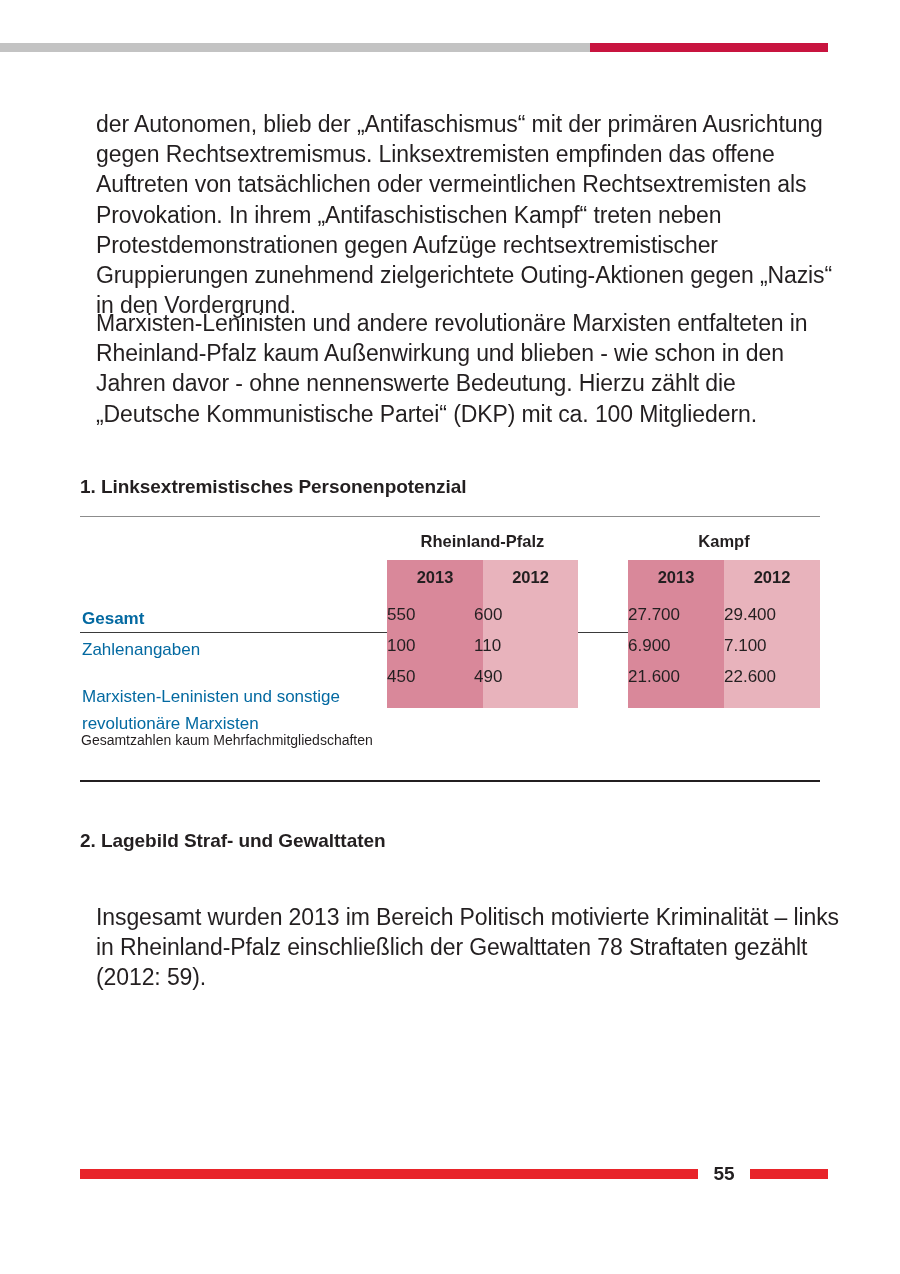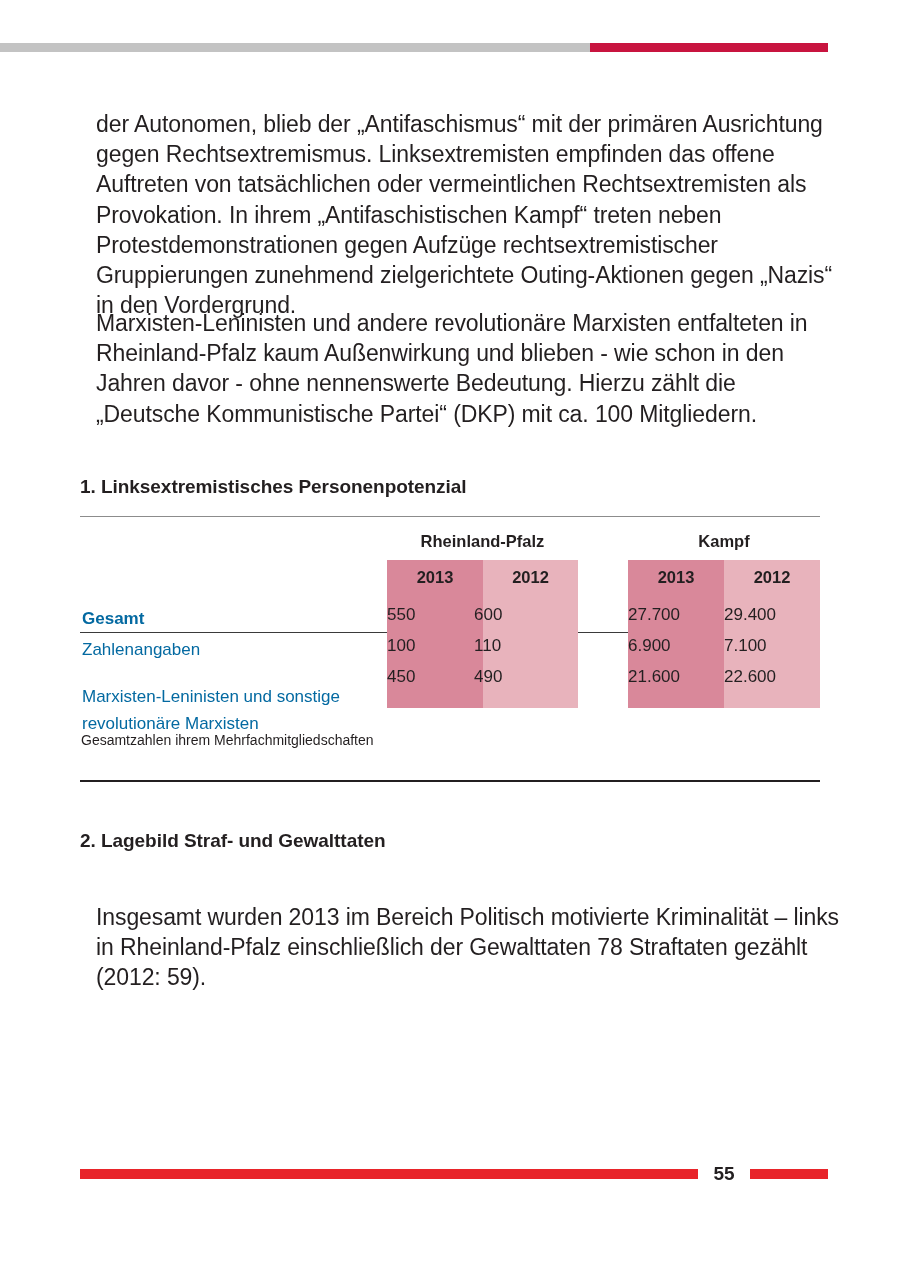--- a/index.html
+++ b/index.html
@@ -267,21 +267,21 @@
       <div class="num c-rlp-2012 r1">110</div>
       <div class="num c-bund-2013 r1">6.900</div>
       <div class="num c-bund-2012 r1">7.100</div>
 
       <div class="rowlabel r2">Marxisten-Leninisten und sonstige revolutionäre Marxisten</div>
       <div class="num c-rlp-2013 r2">450</div>
       <div class="num c-rlp-2012 r2">490</div>
       <div class="num c-bund-2013 r2">21.600</div>
       <div class="num c-bund-2012 r2">22.600</div>
 
-      <div class="footnote f0">Gesamtzahlen ihrem Mehrfachmitgliedschaften</div>
+      <div class="footnote f0">Gesamtzahlen kaum Mehrfachmitgliedschaften</div>
 
     </div>
   </div>
 
   <h2 class="section-heading head2">2. Lagebild Straf- und Gewalttaten</h2>
 
   <p class="body-text para3">Insgesamt wurden 2013 im Bereich Politisch motivierte Kriminalität – links in Rheinland-Pfalz einschließlich der Gewalttaten 78 Straftaten gezählt (2012: 59).</p>
 
 </div>
 

